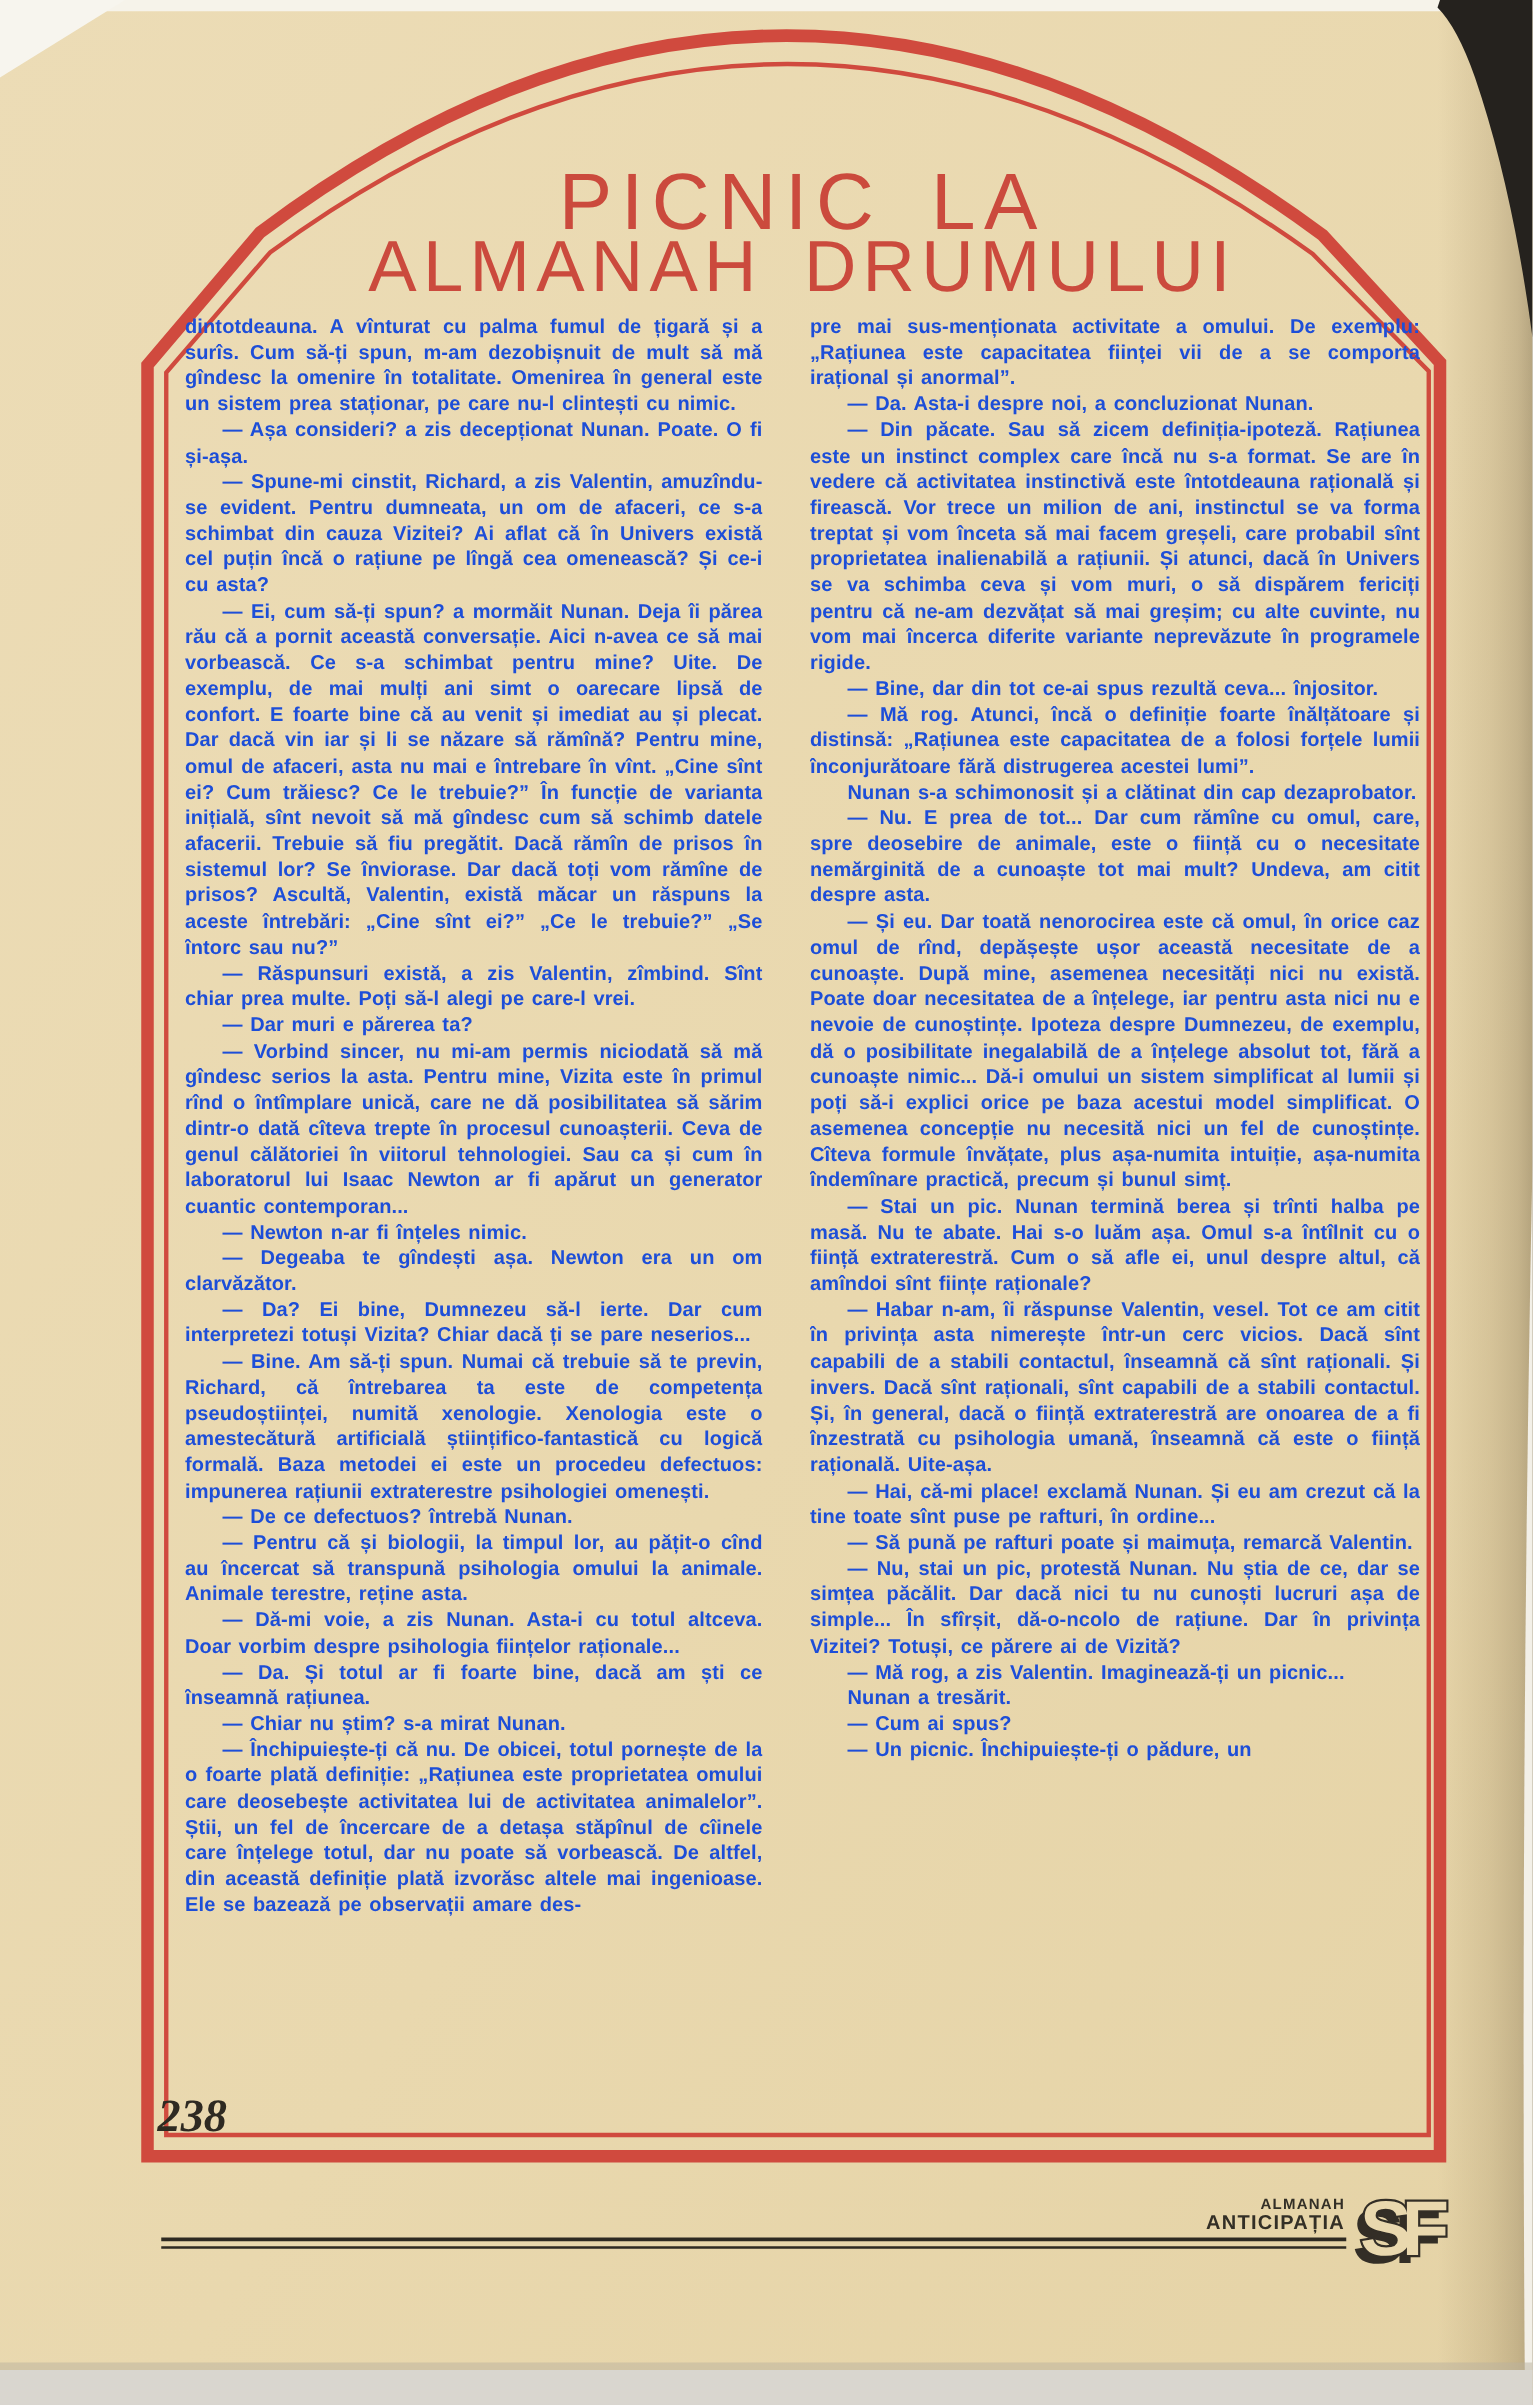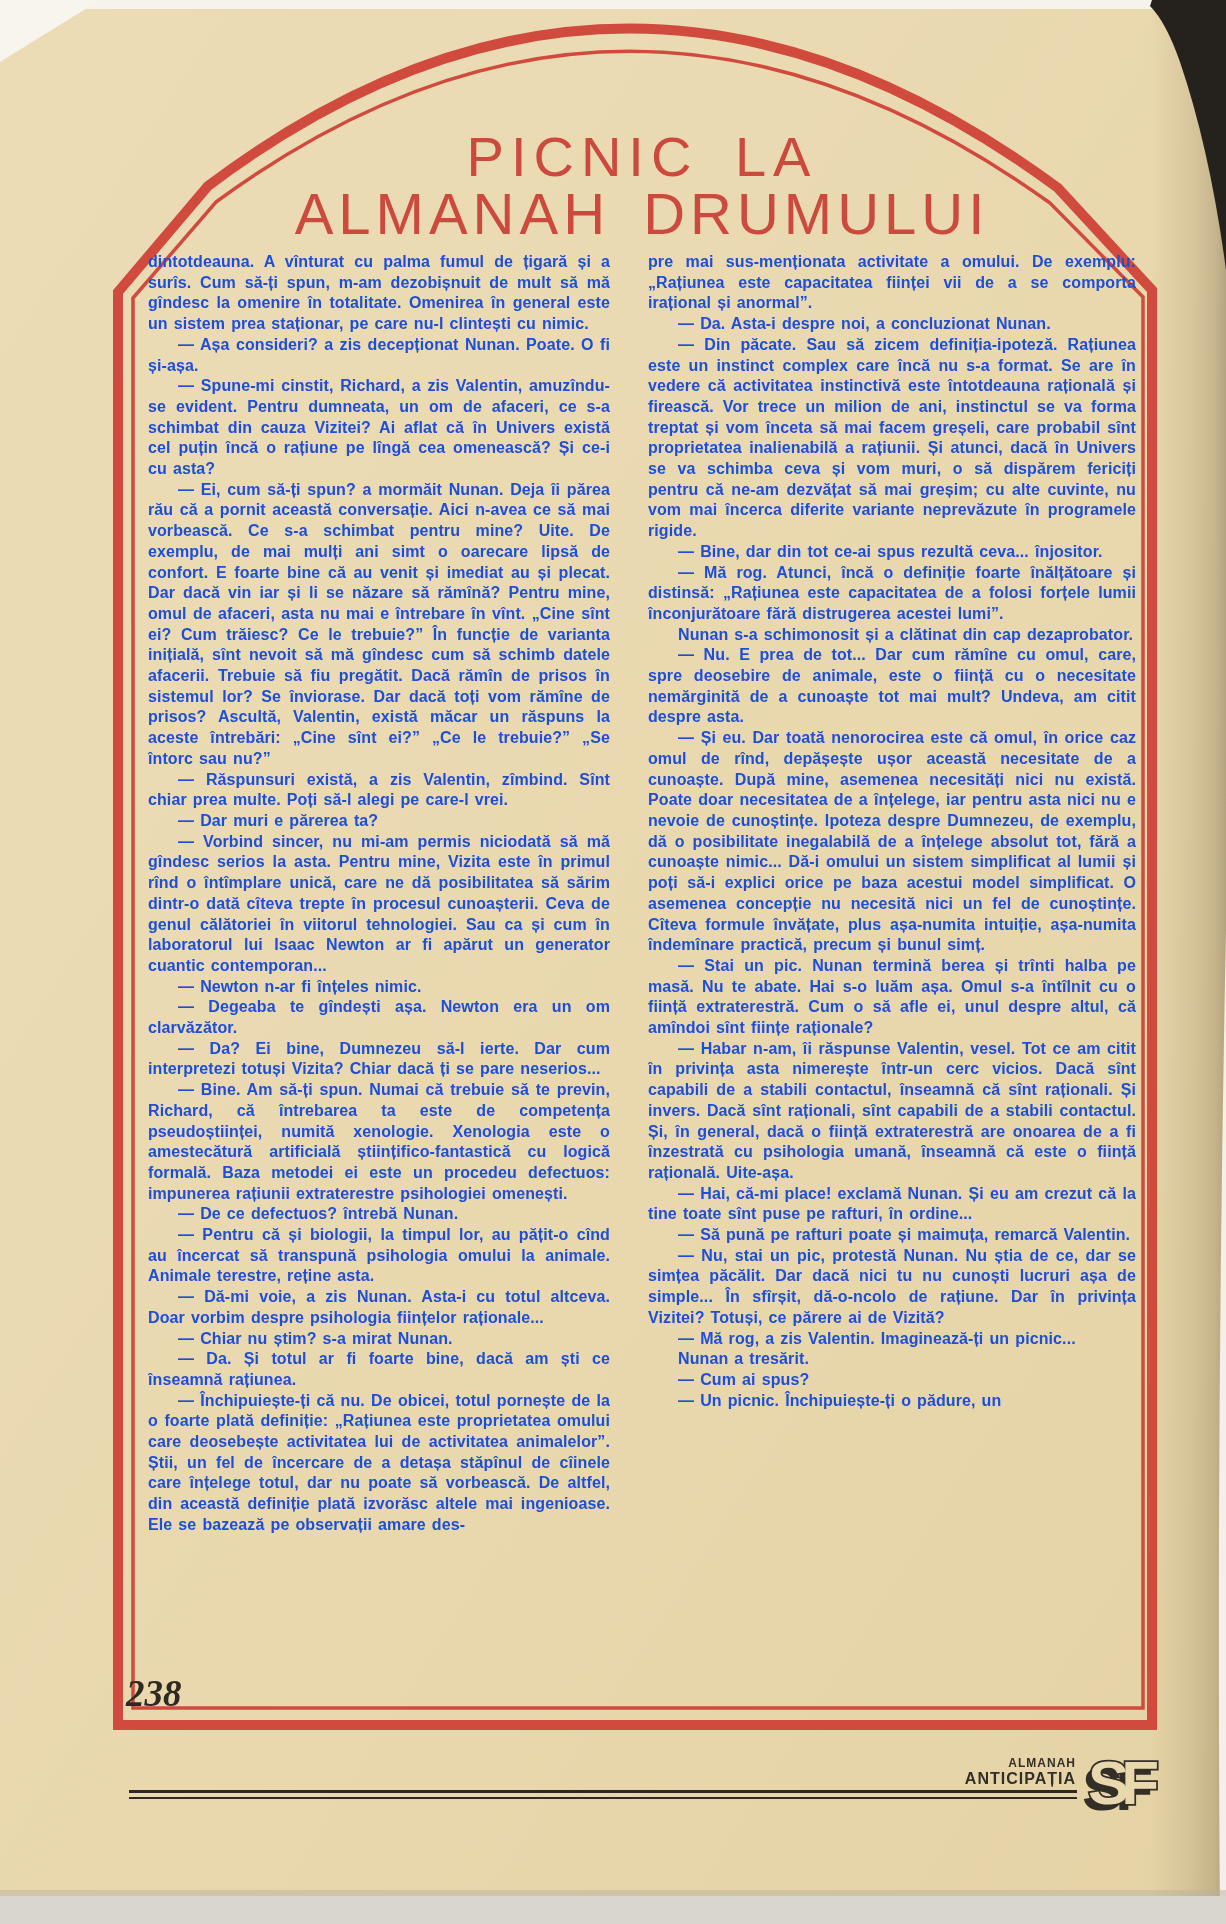--- a/index.html
+++ b/index.html
@@ -3,21 +3,21 @@
 <meta charset="utf-8">
 <style>
   html,body{margin:0;padding:0;}
   body{width:1226px;height:1924px;overflow:hidden;background:#cfccc4;}
   #page{position:relative;width:1226px;height:1924px;font-family:"Liberation Sans",sans-serif;}
   #backdrop{position:absolute;left:0;top:0;z-index:0;}
   .title{
     position:absolute;left:148px;width:988px;text-align:center;z-index:2;
     color:#cb4a3d;font-family:"Liberation Sans",sans-serif;font-weight:normal;
   }
-  #title1{top:124px;font-size:56px;letter-spacing:7px;word-spacing:14px;}
+  #title1{top:124px;font-size:64px;letter-spacing:7px;word-spacing:14px;}
   #title2{top:180px;font-size:58px;letter-spacing:5px;word-spacing:12px;}
   .col{
     position:absolute;top:252px;height:1449px;overflow:hidden;z-index:2;
     font-size:16px;line-height:20.7px;font-weight:bold;color:#1d4ed8;
     text-align:justify;letter-spacing:0.1px;word-spacing:1.5px;
   }
   #col-left{left:148px;width:462px;}
   #col-right{left:648px;width:488px;}
   .col p{margin:0;text-indent:30px;}
   .col p.flush{text-indent:0;}
@@ -83,22 +83,22 @@
       <p class="para">— Răspunsuri există, a zis Valentin, zîmbind. Sînt chiar prea multe. Poți să-l alegi pe care-l vrei.</p>
       <p class="para">— Dar muri e părerea ta?</p>
       <p class="para">— Vorbind sincer, nu mi-am permis niciodată să mă gîndesc serios la asta. Pentru mine, Vizita este în primul rînd o întîmplare unică, care ne dă posibilitatea să sărim dintr-o dată cîteva trepte în procesul cunoașterii. Ceva de genul călătoriei în viitorul tehnologiei. Sau ca și cum în laboratorul lui Isaac Newton ar fi apărut un generator cuantic contemporan...</p>
       <p class="para">— Newton n-ar fi înțeles nimic.</p>
       <p class="para">— Degeaba te gîndești așa. Newton era un om clarvăzător.</p>
       <p class="para">— Da? Ei bine, Dumnezeu să-l ierte. Dar cum interpretezi totuși Vizita? Chiar dacă ți se pare neserios...</p>
       <p class="para">— Bine. Am să-ți spun. Numai că trebuie să te previn, Richard, că întrebarea ta este de competența pseudoștiinței, numită xenologie. Xenologia este o amestecătură artificială științifico-fantastică cu logică formală. Baza metodei ei este un procedeu defectuos: impunerea rațiunii extraterestre psihologiei omenești.</p>
       <p class="para">— De ce defectuos? întrebă Nunan.</p>
       <p class="para">— Pentru că și biologii, la timpul lor, au pățit-o cînd au încercat să transpună psihologia omului la animale. Animale terestre, reține asta.</p>
       <p class="para">— Dă-mi voie, a zis Nunan. Asta-i cu totul altceva. Doar vorbim despre psihologia ființelor raționale...</p>
+      <p class="para">— Da. Și totul ar fi foarte bine, dacă am ști ce înseamnă rațiunea.</p>
       <p class="para">— Chiar nu știm? s-a mirat Nunan.</p>
-      <p class="para">— Da. Și totul ar fi foarte bine, dacă am ști ce înseamnă rațiunea.</p>
       <p class="para">— Închipuiește-ți că nu. De obicei, totul pornește de la o foarte plată definiție: „Rațiunea este proprietatea omului care deosebește activitatea lui de activitatea animalelor”. Știi, un fel de încercare de a detașa stăpînul de cîinele care înțelege totul, dar nu poate să vorbească. De altfel, din această definiție plată izvorăsc altele mai ingenioase. Ele se bazează pe observații amare des-</p>
     </div>
   <div class="col" id="col-right">
       <p class="para flush">pre mai sus-menționata activitate a omului. De exemplu: „Rațiunea este capacitatea ființei vii de a se comporta irațional și anormal”.</p>
       <p class="para">— Da. Asta-i despre noi, a concluzionat Nunan.</p>
       <p class="para">— Din păcate. Sau să zicem definiția-ipoteză. Rațiunea este un instinct complex care încă nu s-a format. Se are în vedere că activitatea instinctivă este întotdeauna rațională și firească. Vor trece un milion de ani, instinctul se va forma treptat și vom înceta să mai facem greșeli, care probabil sînt proprietatea inalienabilă a rațiunii. Și atunci, dacă în Univers se va schimba ceva și vom muri, o să dispărem fericiți pentru că ne-am dezvățat să mai greșim; cu alte cuvinte, nu vom mai încerca diferite variante neprevăzute în programele rigide.</p>
       <p class="para">— Bine, dar din tot ce-ai spus rezultă ceva... înjositor.</p>
       <p class="para">— Mă rog. Atunci, încă o definiție foarte înălțătoare și distinsă: „Rațiunea este capacitatea de a folosi forțele lumii înconjurătoare fără distrugerea acestei lumi”.</p>
       <p class="para">Nunan s-a schimonosit și a clătinat din cap dezaprobator.</p>
       <p class="para">— Nu. E prea de tot... Dar cum rămîne cu omul, care, spre deosebire de animale, este o ființă cu o necesitate nemărginită de a cunoaște tot mai mult? Undeva, am citit despre asta.</p>

